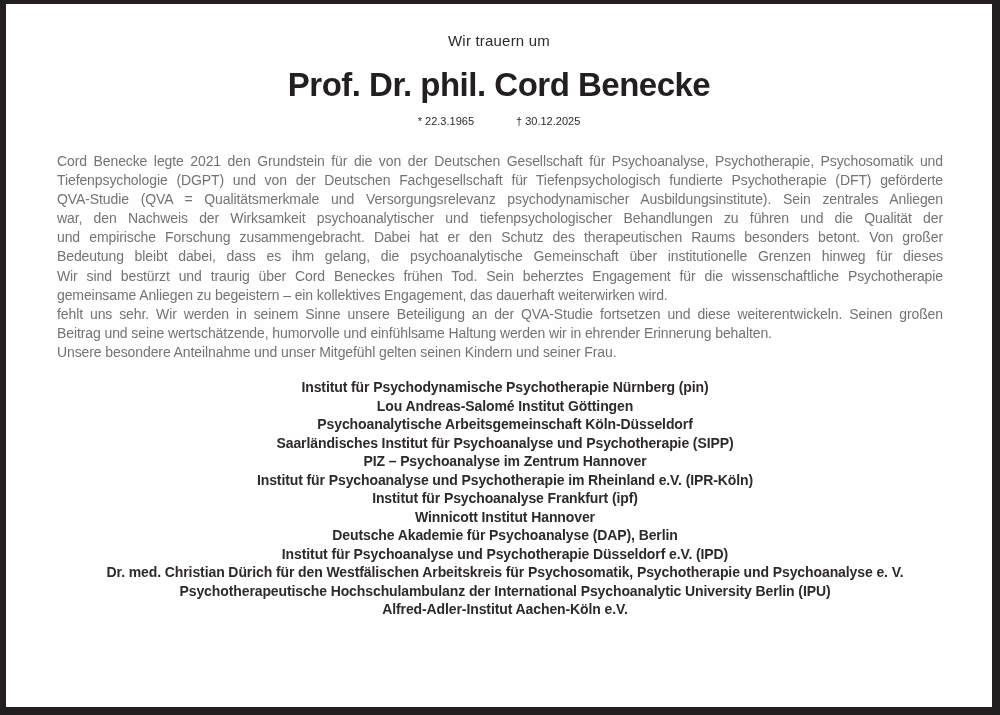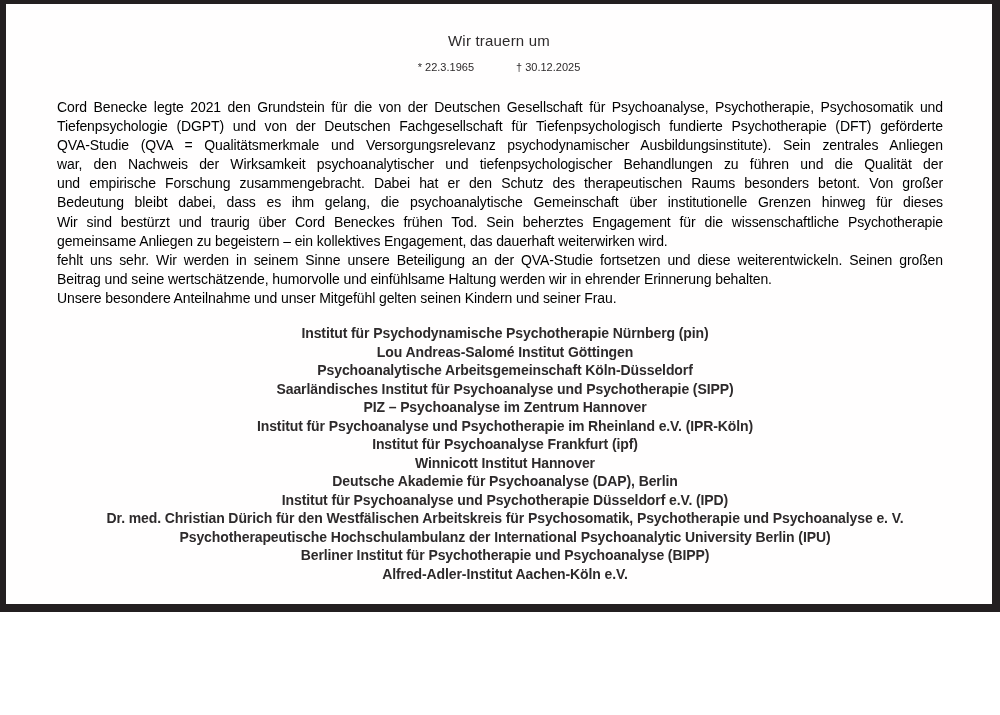--- a/index.html
+++ b/index.html
@@ -4,21 +4,21 @@
 <style>
   html, body {
     margin: 0;
     padding: 0;
     background: #ffffff;
     font-family: "Liberation Sans", sans-serif;
   }
   .notice {
     box-sizing: border-box;
     width: 1000px;
-    height: 612px;
+    height: 715px;
     border-style: solid;
     border-color: #231f20;
     border-width: 4px 8px 8px 6px;
     background: #fffefe;
     overflow: hidden;
     color: #2d2a2b;
   }
   .intro {
     margin-top: 29px;
     text-align: center;
@@ -42,21 +42,21 @@
     font-size: 11px;
     line-height: 17px;
     color: #2d2a2b;
   }
   .dates .birth { margin-right: 42px; }
   .body-text {
     margin: 22px 49px 8px 51px;
     font-size: 14px;
     line-height: 19.1px;
     letter-spacing: -0.1px;
-    color: #000000;
+    color: #737373;
   }
   .bline { text-align: left; }
   .bline.stretch {
     text-align: justify;
     text-align-last: justify;
     text-justify: inter-word;
   }
   .signatories {
     margin-top: 16px;
     text-align: center;
@@ -68,20 +68,21 @@
     padding-left: 12px;
   }
 </style>
 </head>
 <body>
 
 <div class="notice">
 
   <div class="intro">Wir trauern um</div>
 
+  <h1 class="name">Prof. Dr. phil. Cord Benecke</h1>
 
   <div class="dates">
     <span class="birth">* 22.3.1965</span><span>† 30.12.2025</span>
   </div>
 
   <div class="body-text">
     <div class="bline stretch">Cord Benecke legte 2021 den Grundstein für die von der Deutschen Gesellschaft für Psychoanalyse, Psychotherapie, Psychosomatik und</div>
     <div class="bline stretch">Tiefenpsychologie (DGPT) und von der Deutschen Fachgesellschaft für Tiefenpsychologisch fundierte Psychotherapie (DFT) geförderte</div>
     <div class="bline stretch">QVA-Studie (QVA = Qualitätsmerkmale und Versorgungsrelevanz psychodynamischer Ausbildungsinstitute). Sein zentrales Anliegen</div>
     <div class="bline stretch">war, den Nachweis der Wirksamkeit psychoanalytischer und tiefenpsychologischer Behandlungen zu führen und die Qualität der</div>
@@ -100,17 +101,16 @@
     <div>Psychoanalytische Arbeitsgemeinschaft Köln-Düsseldorf</div>
     <div>Saarländisches Institut für Psychoanalyse und Psychotherapie (SIPP)</div>
     <div>PIZ – Psychoanalyse im Zentrum Hannover</div>
     <div>Institut für Psychoanalyse und Psychotherapie im Rheinland e.V. (IPR-Köln)</div>
     <div>Institut für Psychoanalyse Frankfurt (ipf)</div>
     <div>Winnicott Institut Hannover</div>
     <div>Deutsche Akademie für Psychoanalyse (DAP), Berlin</div>
     <div>Institut für Psychoanalyse und Psychotherapie Düsseldorf e.V. (IPD)</div>
     <div>Dr. med. Christian Dürich für den Westfälischen Arbeitskreis für Psychosomatik, Psychotherapie und Psychoanalyse e. V.</div>
     <div>Psychotherapeutische Hochschulambulanz der International Psychoanalytic University Berlin (IPU)</div>
-    <div>Berliner Institut für Psychotherapie und Psychoanalyse (BIPP)</div>
     <div>Alfred-Adler-Institut Aachen-Köln e.V.</div>
   </div>
 
 </div>
 
 </body></html>

